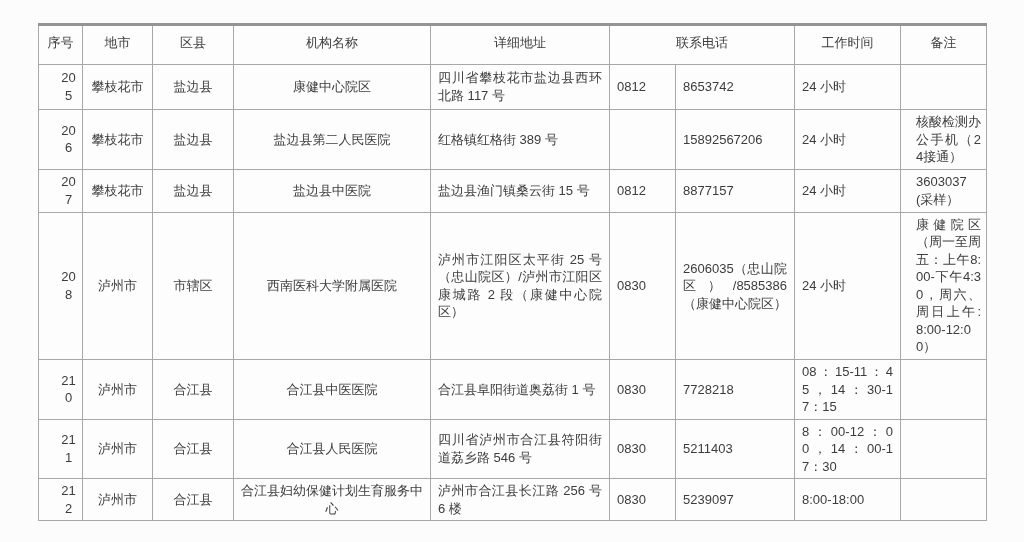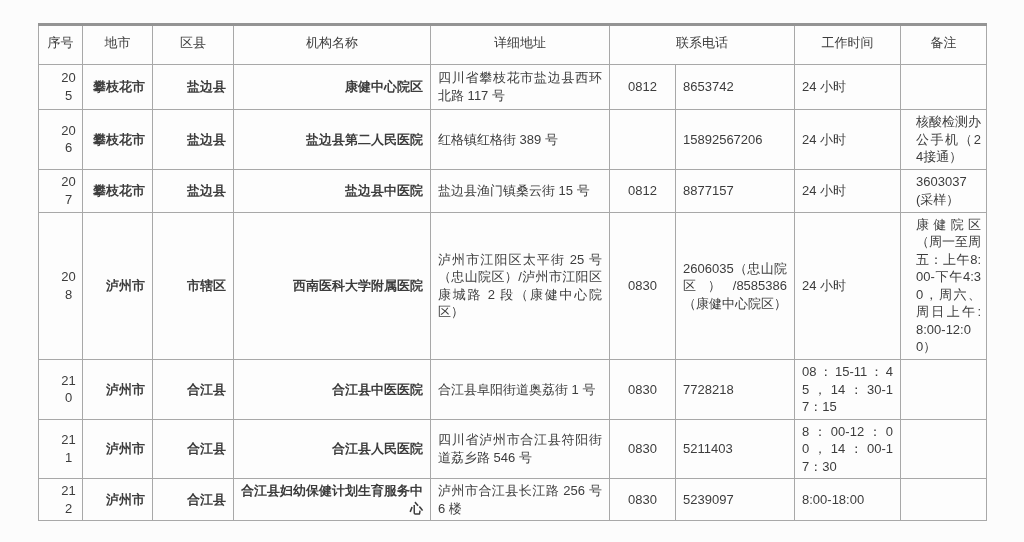--- a/index.html
+++ b/index.html
@@ -42,26 +42,26 @@
   thead th { vertical-align: top; padding-top: 8px; }
   tbody tr:nth-child(1) { height: 45px; }
   tbody tr:nth-child(2) { height: 52px; }
   tbody tr:nth-child(3) { height: 43px; }
   tbody tr:nth-child(4) { height: 145px; }
   tbody tr:nth-child(5) { height: 36px; }
   tbody tr:nth-child(6) { height: 40px; }
   tbody tr:nth-child(7) { height: 39px; }
   tbody tr:nth-child(8) { height: 37px; }
   td.c-seq { text-align: center; padding-left: 20px; padding-right: 4px; }
-  td.c-city, td.c-district, td.c-institution { text-align: right; font-weight: bold; }
+  td.c-city, td.c-district, td.c-institution { text-align: center; }
   td.c-address, td.c-phone, td.c-hours, td.c-remark {
     text-align: justify;
     text-justify: inter-ideograph;
   }
-  td.c-area { text-align: center; }
+  td.c-area { }
   td.c-remark { padding-left: 15px; padding-right: 5px; }
 </style>
 </head>
 <body>
 
 <div class="page">
   <table class="hospital-table">
     <colgroup>
       <col style="width:44px">
       <col style="width:70px">

